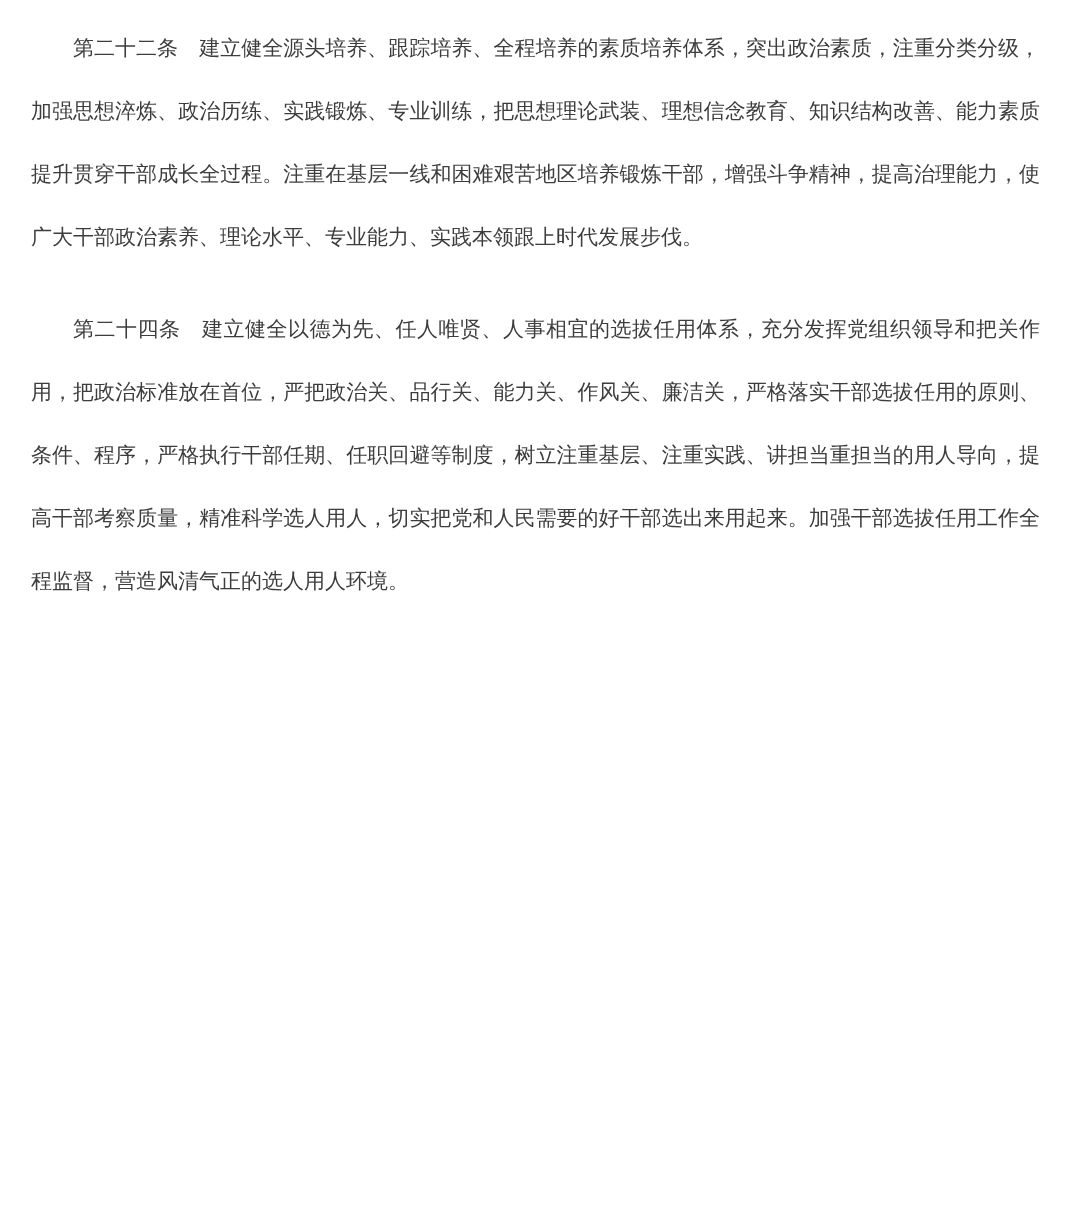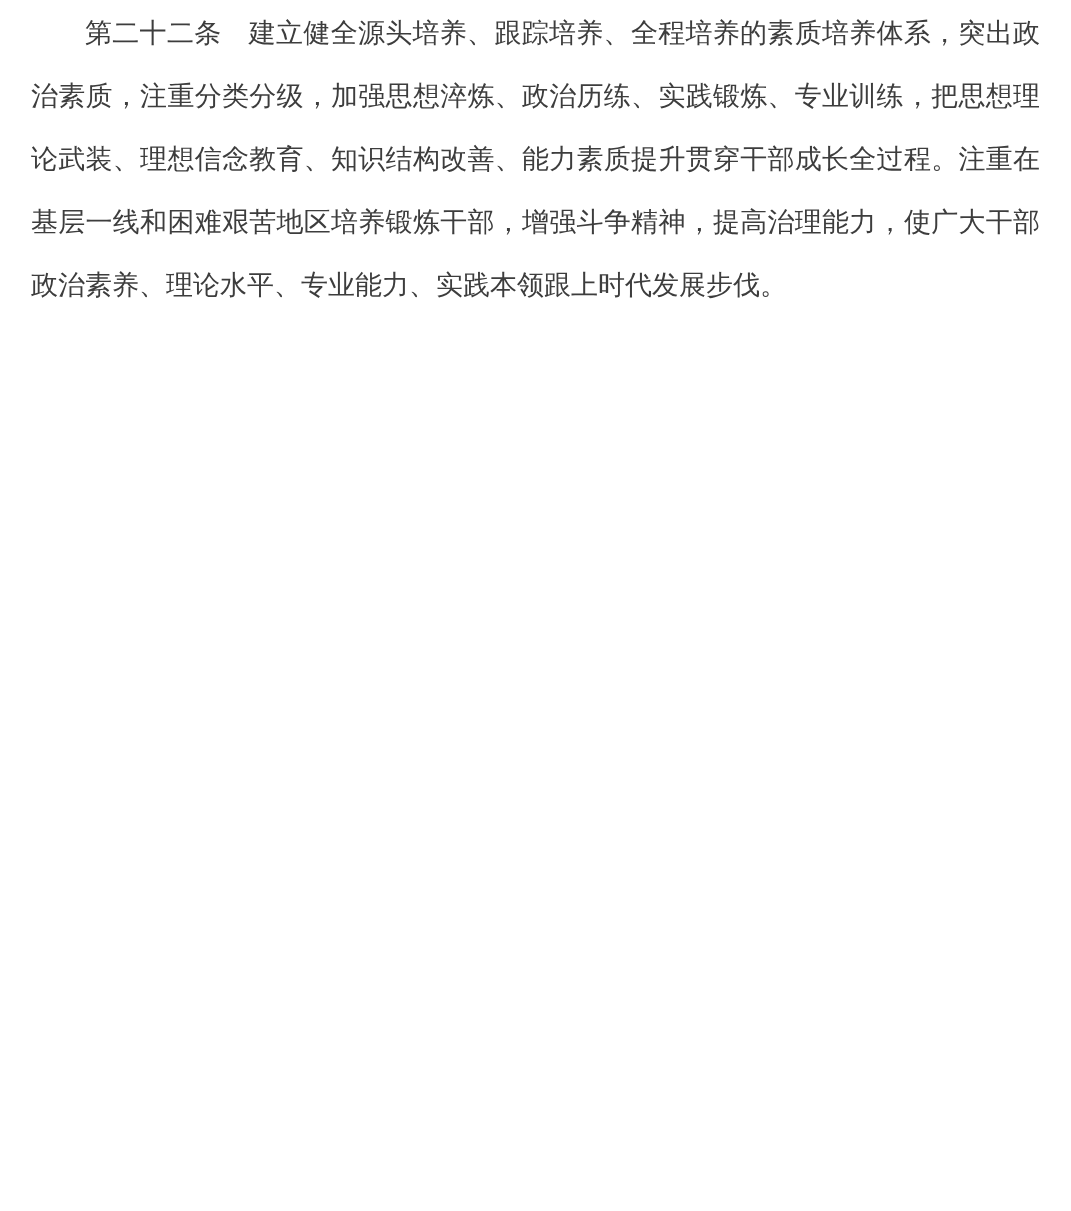--- a/index.html
+++ b/index.html
@@ -16,32 +16,33 @@
     overflow: hidden;
   }
   .page {
     width: 1071px;
     height: 1211px;
     padding: 0 31px 20px 31px;
     background: var(--page-bg);
   }
   .article-paragraph {
     font-family: "Liberation Sans", sans-serif;
-    font-size: 27px;
+    font-size: 21px;
     line-height: 63px;
     color: var(--text-color);
     text-align: justify;
     text-justify: inter-ideograph;
     text-indent: 2em;
-    margin: 2px 0 29px 0;
+    margin: 16px 0 29px 0;
     word-break: break-all;
     line-break: strict;
   }
   .article-paragraph:last-child {
     margin-bottom: 0;
   }
 </style>
 </head>
 <body>
 
 <div class="page">
   <p class="article-paragraph">第二十二条　建立健全源头培养、跟踪培养、全程培养的素质培养体系，突出政治素质，注重分类分级，加强思想淬炼、政治历练、实践锻炼、专业训练，把思想理论武装、理想信念教育、知识结构改善、能力素质提升贯穿干部成长全过程。注重在基层一线和困难艰苦地区培养锻炼干部，增强斗争精神，提高治理能力，使广大干部政治素养、理论水平、专业能力、实践本领跟上时代发展步伐。</p>
+  <p class="article-paragraph">第二十四条　建立健全以德为先、任人唯贤、人事相宜的选拔任用体系，充分发挥党组织领导和把关作用，把政治标准放在首位，严把政治关、品行关、能力关、作风关、廉洁关，严格落实干部选拔任用的原则、条件、程序，严格执行干部任期、任职回避等制度，树立注重基层、注重实践、讲担当重担当的用人导向，提高干部考察质量，精准科学选人用人，切实把党和人民需要的好干部选出来用起来。加强干部选拔任用工作全程监督，营造风清气正的选人用人环境。</p>
 </div>
 
 </body></html>

